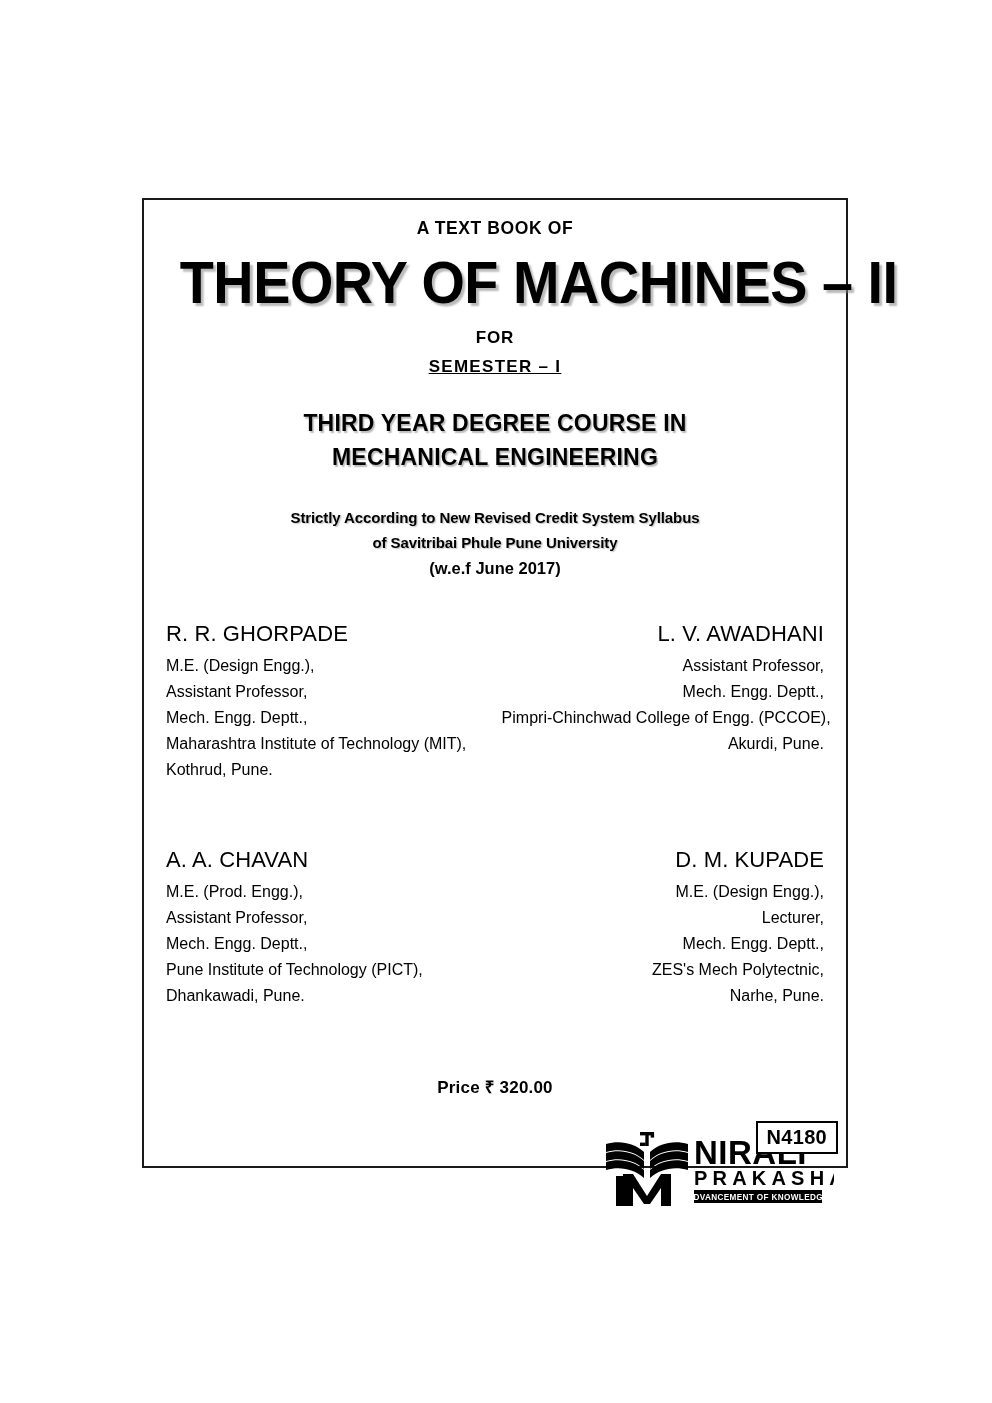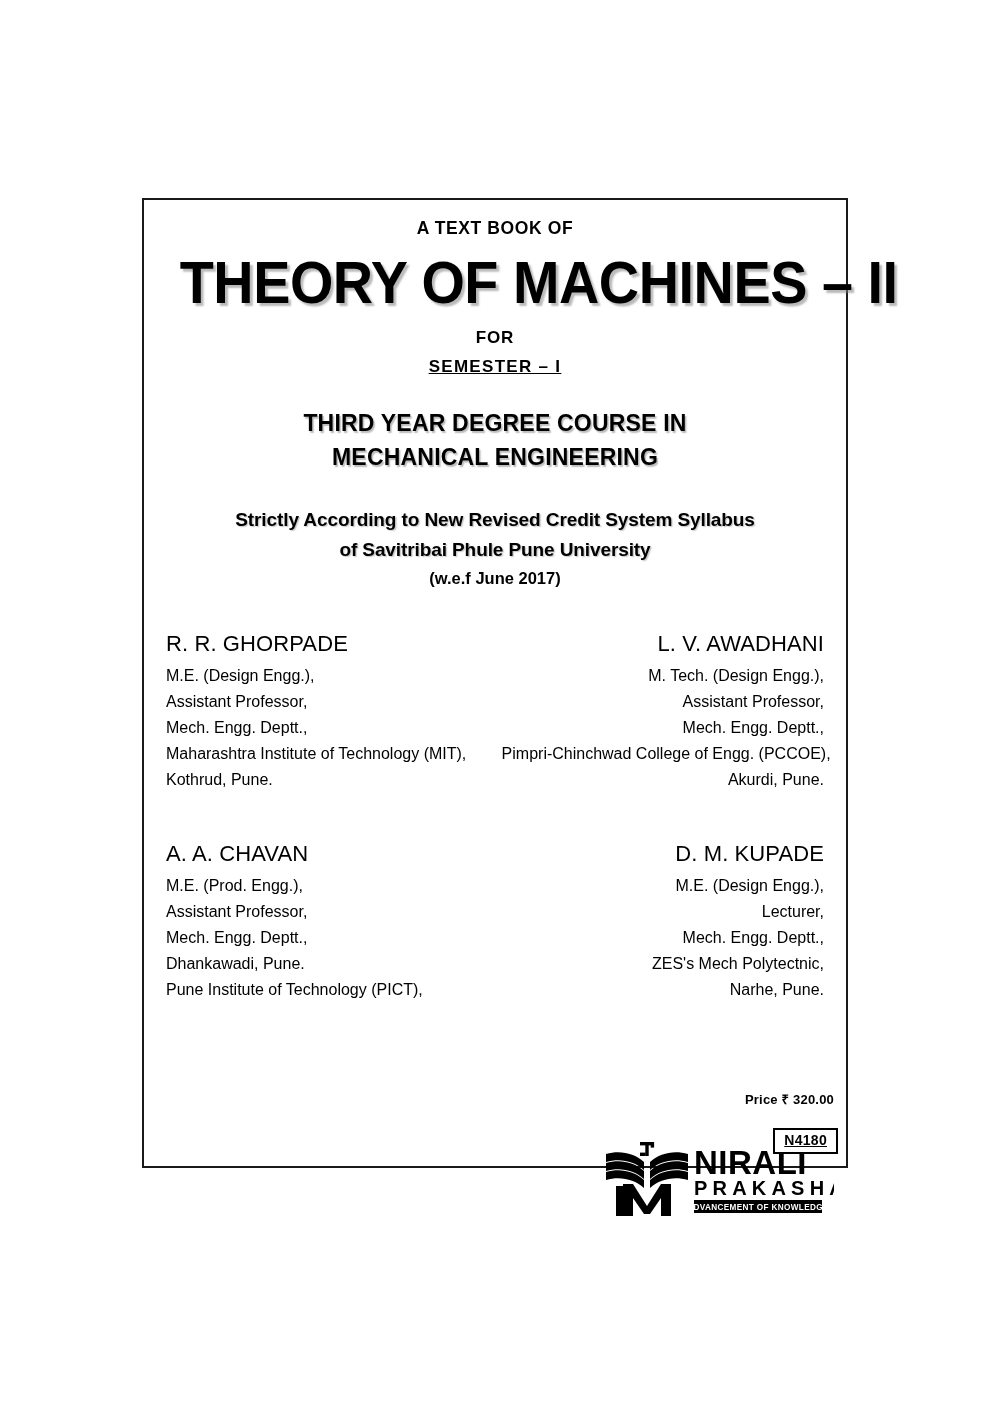--- a/index.html
+++ b/index.html
@@ -93,21 +93,21 @@
     letter-spacing: 0.2px;
     text-shadow: 1.5px 1.5px 1.4px rgba(140,140,140,0.6);
   }
   .course-line-1 { margin-top: 33px; }
   .course-line-2 { margin-top: 7px; }
 
   .syllabus-line-1,
   .syllabus-line-2 {
     text-align: center;
     font-weight: bold;
-    font-size: 19px;
+    font-size: 15px;
     letter-spacing: -0.1px;
     text-shadow: 1.3px 1.3px 1.2px rgba(150,150,150,0.55);
   }
   .syllabus-line-1 { margin-top: 38px; }
   .syllabus-line-2 { margin-top: 8px; }
 
   .wef-line {
     text-align: center;
     font-weight: bold;
     font-size: 16.5px;
@@ -116,21 +116,21 @@
 
   
   .authors-row {
     display: flex;
     justify-content: space-between;
     align-items: flex-start;
     padding: 0 10px;
     box-sizing: border-box;
   }
   .authors-row.row-1 { margin-top: 43px; }
-  .authors-row.row-2 { margin-top: 48px; }
+  .authors-row.row-2 { margin-top: 64px; }
 
   .author-col { width: 49%; }
   .author-col.left  { text-align: left; }
   .author-col.right { text-align: right; }
 
   .author-name {
     font-weight: normal;
     font-size: 22px;
     letter-spacing: 0.1px;
     margin-bottom: 6px;
@@ -138,24 +138,24 @@
   }
 
   .author-line {
     font-size: 16px;
     line-height: 1.62;
     white-space: nowrap;
   }
 
   
   .price {
-    text-align: right;
-    font-weight: bold;
-    font-size: 13px;
-    margin-top: 88px;
+    text-align: center;
+    font-weight: bold;
+    font-size: 17px;
+    margin-top: 67px;
     letter-spacing: 0.2px;
   }
 
   
   .logo-wrap {
     margin-top: 32px;
     display: flex;
     justify-content: flex-end;
   }
   .logo {
@@ -166,25 +166,24 @@
   .logo svg { display: block; }
 
   
   .code-box {
     position: absolute;
     right: 8px;
     bottom: 12px;
     border: 2px solid #000;
     padding: 3px 9px 4px 9px;
     font-weight: bold;
-    font-size: 14px;
+    font-size: 20px;
     letter-spacing: 0.3px;
     background: #fff;
     line-height: 1.1;
-    text-decoration: underline;
   }
 </style>
 </head>
 <body>
 
 <div class="page">
   <div class="cover-frame">
     <div class="inner">
 
       <div class="kicker">A TEXT BOOK OF</div>
@@ -205,36 +204,35 @@
         <div class="author-col left">
           <div class="author-name">R. R. GHORPADE</div>
           <div class="author-line">M.E. (Design Engg.),</div>
           <div class="author-line">Assistant Professor,</div>
           <div class="author-line">Mech. Engg. Deptt.,</div>
           <div class="author-line">Maharashtra Institute of Technology (MIT),</div>
           <div class="author-line">Kothrud, Pune.</div>
         </div>
         <div class="author-col right">
           <div class="author-name">L. V. AWADHANI</div>
-          <div class="author-line">M. Tech.  (Design Engg.),</div>
           <div class="author-line">Assistant Professor,</div>
           <div class="author-line">Mech. Engg. Deptt.,</div>
           <div class="author-line">Pimpri-Chinchwad College of Engg. (PCCOE),</div>
           <div class="author-line">Akurdi, Pune.</div>
         </div>
       </div>
 
       <div class="authors-row row-2">
         <div class="author-col left">
           <div class="author-name">A. A. CHAVAN</div>
           <div class="author-line">M.E. (Prod. Engg.),</div>
           <div class="author-line">Assistant Professor,</div>
           <div class="author-line">Mech. Engg. Deptt.,</div>
+          <div class="author-line">Pune Institute of Technology (PICT),</div>
           <div class="author-line">Dhankawadi, Pune.</div>
-          <div class="author-line">Pune Institute of Technology (PICT),</div>
         </div>
         <div class="author-col right">
           <div class="author-name">D. M. KUPADE</div>
           <div class="author-line">M.E. (Design Engg.),</div>
           <div class="author-line">Lecturer,</div>
           <div class="author-line">Mech. Engg. Deptt.,</div>
           <div class="author-line">ZES's Mech Polytectnic,</div>
           <div class="author-line">Narhe, Pune.</div>
         </div>
       </div>

